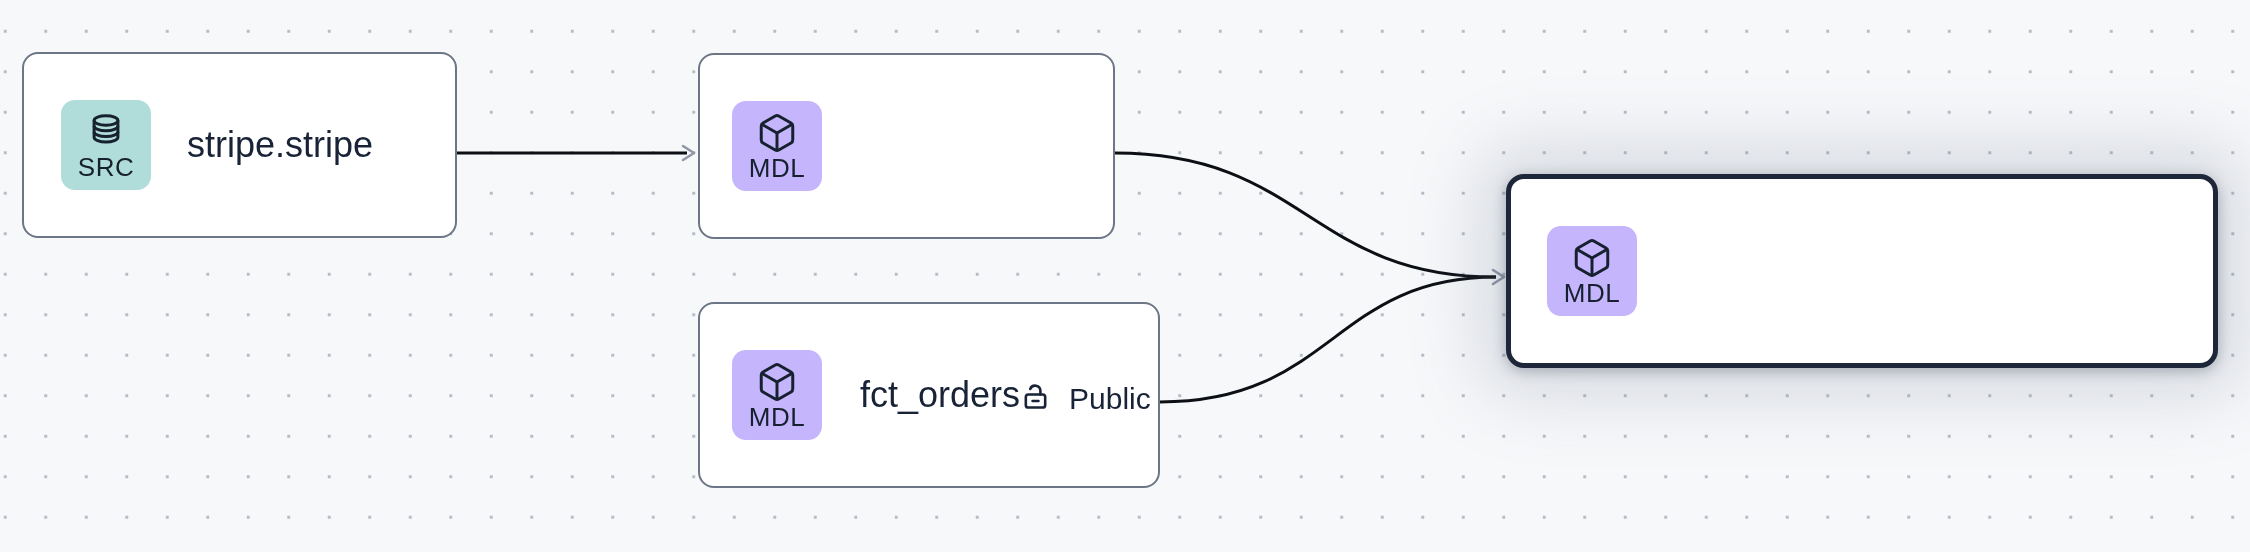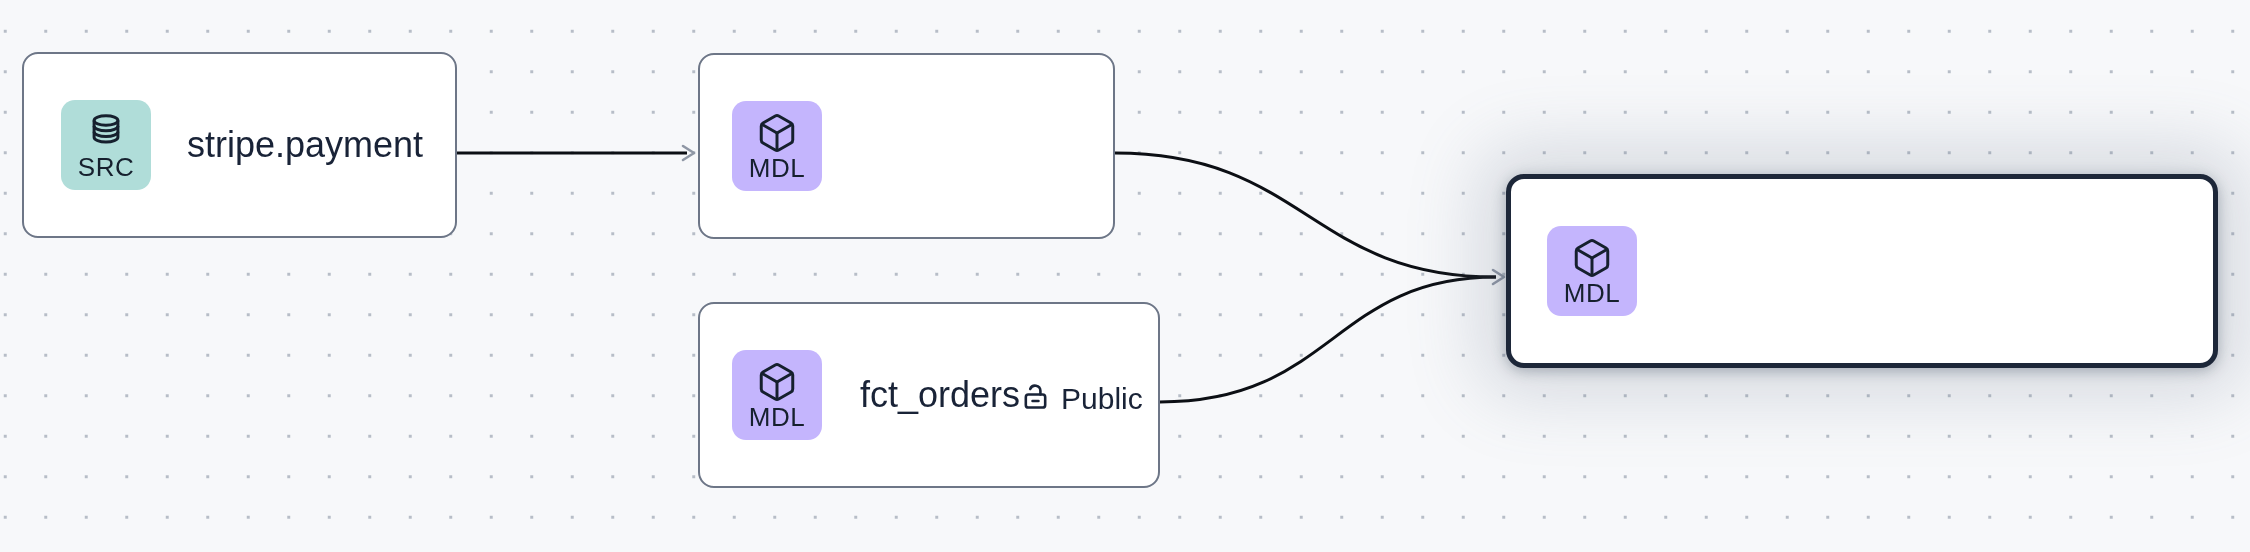--- a/index.html
+++ b/index.html
@@ -66,21 +66,21 @@
   .node-title{
     font-size:36px;
     color:#192337;
     line-height:1.15;
     white-space:nowrap;
   }
   .node-text{display:flex;flex-direction:row;}
   .visibility-row{
     display:flex;
     align-items:center;
-    gap:10px;
+    gap:18px;
     margin-top:7px;
     color:#192337;
   }
   .visibility-label{font-size:30px;line-height:1;}
 </style>
 </head>
 <body>
 
 <div class="canvas">
 
@@ -98,21 +98,21 @@
       <span>
         <svg width="42" height="42" viewBox="0 0 24 24" fill="none" stroke="#16202e" stroke-width="1.7">
           <ellipse cx="12" cy="5.4" rx="6.8" ry="2.7"></ellipse>
           <path d="M5.2 5.4 V15 c0 1.5 3.05 2.72 6.8 2.72 s6.8 -1.22 6.8 -2.72 V5.4"></path>
           <path d="M5.2 8.6 c0 1.5 3.05 2.72 6.8 2.72 s6.8 -1.22 6.8 -2.72"></path>
           <path d="M5.2 11.8 c0 1.5 3.05 2.72 6.8 2.72 s6.8 -1.22 6.8 -2.72"></path>
         </svg>
       </span>
       <span class="badge-label">SRC</span>
     </div>
-    <div class="node-title">stripe.payment</div>
+    <div class="node-title">stripe.stripe</div>
   </div>
 
   <div class="node node-2">
     <div class="badge badge-mdl">
       <span>
         <svg width="42" height="42" viewBox="0 0 24 24" fill="none" stroke="#16202e" stroke-width="1.7" stroke-linejoin="round">
           <path d="M21 8a2 2 0 0 0-1-1.73l-7-4a2 2 0 0 0-2 0l-7 4A2 2 0 0 0 3 8v8a2 2 0 0 0 1 1.73l7 4a2 2 0 0 0 2 0l7-4A2 2 0 0 0 21 16Z"></path>
           <path d="m3.3 7 8.7 5 8.7-5"></path>
           <path d="M12 22V12"></path>
         </svg>

